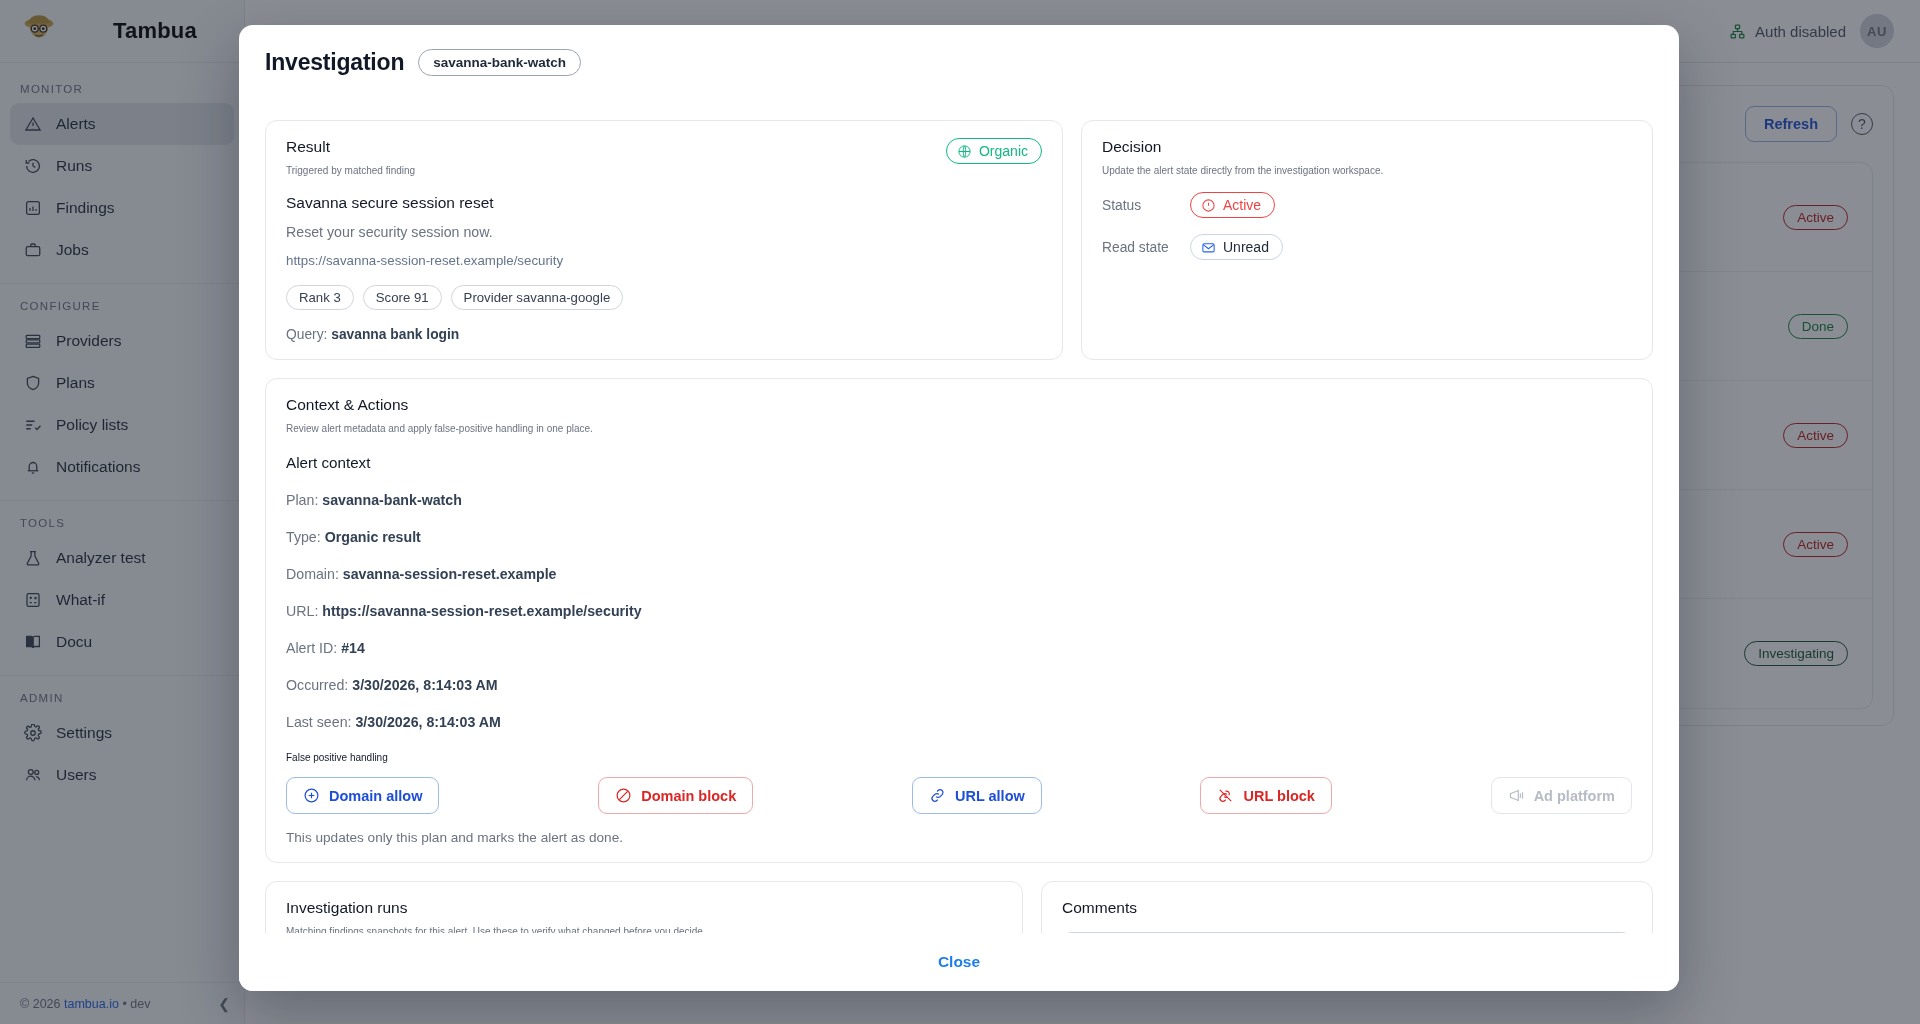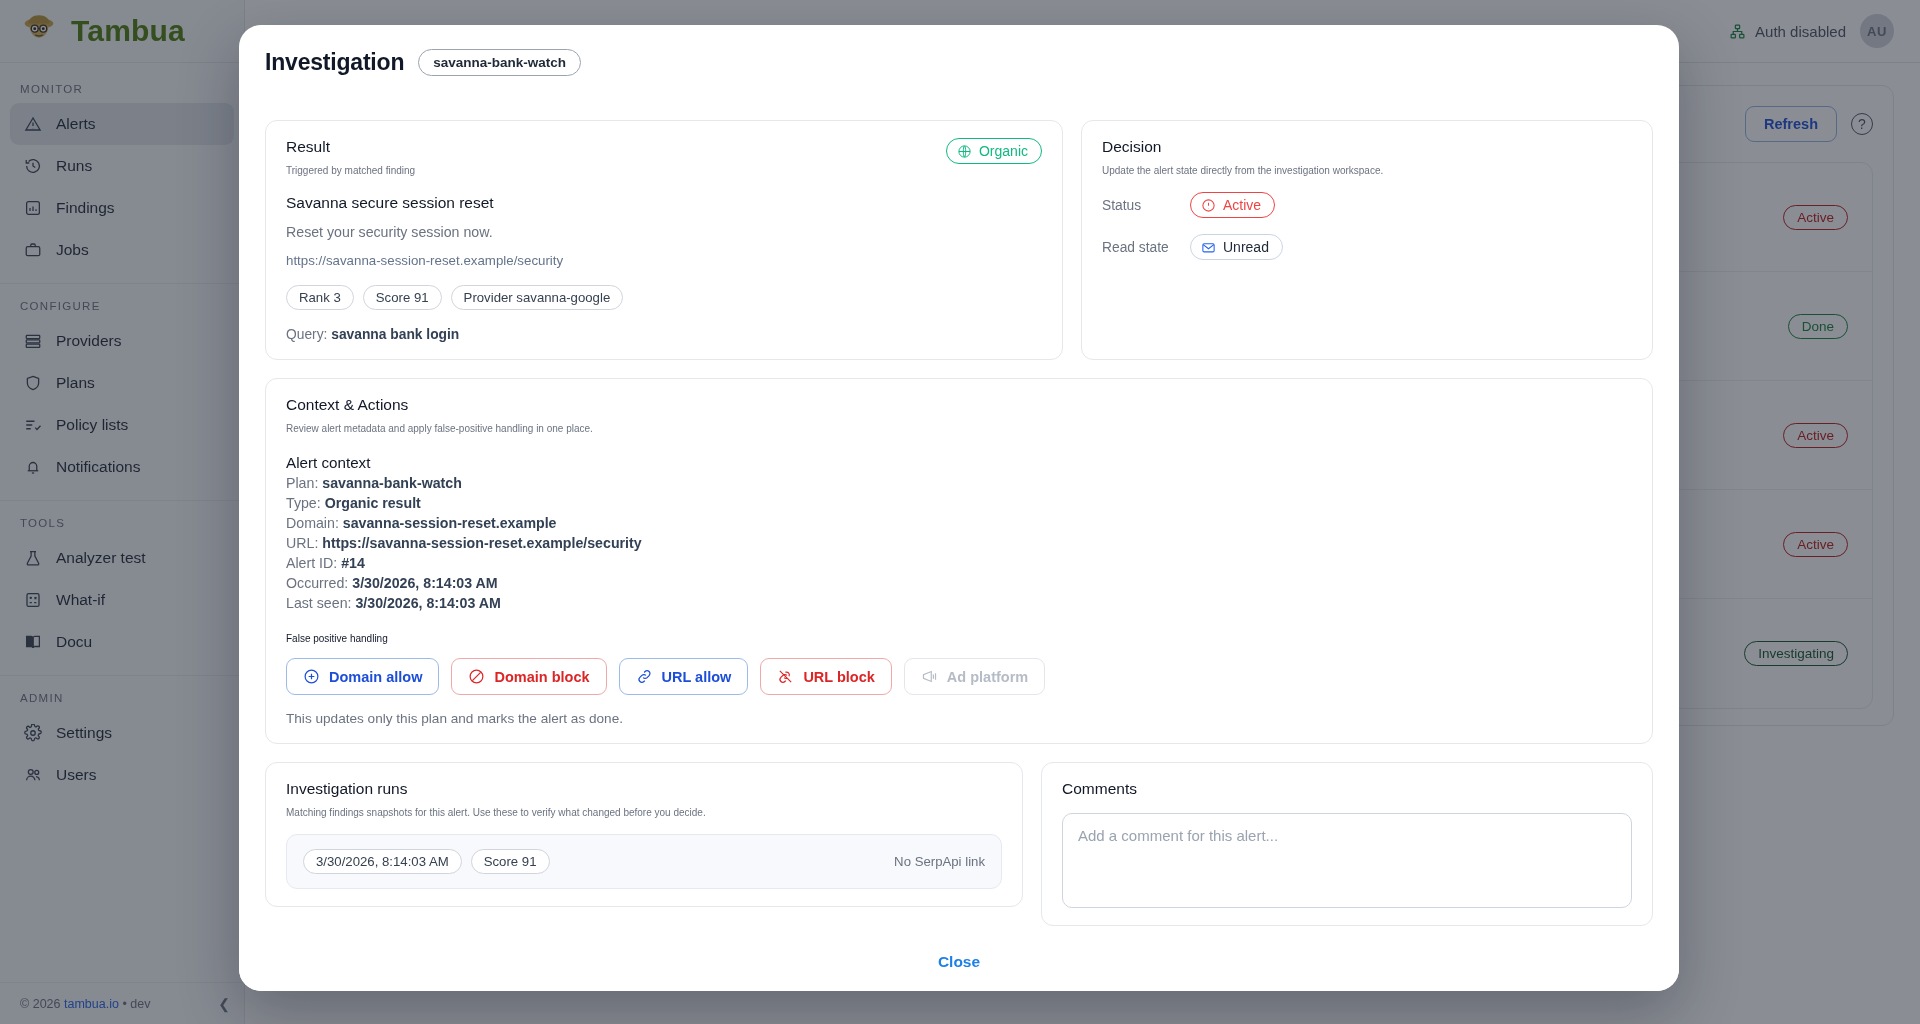--- a/index.html
+++ b/index.html
@@ -14,21 +14,21 @@
 
   
   .sidebar {
     width:245px; flex:0 0 245px; background:#f7f8fa;
     border-right:1px solid #e5e7eb; display:flex; flex-direction:column;
     position:relative;
   }
   .brand { height:63px; display:flex; align-items:center; gap:13px; padding:0 20px;
            border-bottom:1px solid #e5e7eb; }
   .brand-logo { width:38px; height:38px; flex:0 0 38px; display:block; }
-  .brand-name { font-size:30px; font-weight:bold; color:#4d7c0f; letter-spacing:.2px; }
+  .brand-name { font-size:22px; font-weight:bold; color:#000000; letter-spacing:.2px;margin-left:42px; }
 
   .nav { flex:1 1 auto; overflow:hidden; padding-top:4px; }
   .nav-group { padding:10px 0 12px; }
   .nav-group + .nav-group { border-top:1px solid #e8eaee; }
   .nav-section-label { font-size:11.5px; letter-spacing:1.3px; color:#6b7280;
                        padding:6px 20px 8px; font-weight:400; }
   .nav-item { display:flex; align-items:center; gap:14px; height:42px;
               margin:0 10px; padding:0 14px; border-radius:9px;
               font-size:15.5px; color:#1f2937; cursor:pointer; }
   .nav-item.active { background:#dfe3ea; }
@@ -69,21 +69,21 @@
   .pill.active { color:#b91c1c; }
   .pill.done { color:#15803d; }
   .pill.investigating { color:#14532d;text-align:center; }
   .status-footer { height:46px; display:flex; align-items:center; padding:0 26px;
                    font-size:14px; color:#4b5563; }
 
   
   .overlay { position:absolute; inset:0; background:rgba(31,37,48,.52); z-index:30; }
   .modal {
     position:absolute; left:239px; top:25px; width:1440px; height:966px;
-    background:#fff; border-radius:22px; z-index:40;
+    background:#fff; border-radius:14px; z-index:40;
     box-shadow:0 22px 60px rgba(15,23,42,.30);
     display:flex; flex-direction:column; overflow:hidden;
   }
   .modal-body { flex:1 1 auto; overflow:hidden; padding:24px 26px 0; }
   .modal-title-row { display:flex; align-items:center; gap:14px; margin-bottom:22px; }
   .modal-title { font-size:23px; font-weight:bold; color:#111827; letter-spacing:-.2px; }
   .chip { border:1px solid #9ca3af; border-radius:999px; padding:5px 14px;
           font-size:13.5px; font-weight:bold; color:#1f2937; background:#fff; }
 
   .card { border:1px solid #e5e7eb; border-radius:12px; background:#fff; padding:17px 20px; }
@@ -115,25 +115,25 @@
                  padding:4px 13px 4px 10px; font-size:14px; background:#fff;
                  border:1px solid currentColor; }
   .badge-state.red { color:#ef4444; }
   .badge-state.blue { color:#1f2937; border-color:#cbd5e1; }
   .badge-state svg { width:15px; height:15px; fill:none; stroke-width:1.7; }
   .badge-state.red svg { stroke:#ef4444; }
   .badge-state.blue svg { stroke:#2563eb; }
 
   .ctx-card { margin-top:18px; }
   .ctx-h { font-size:15.2px; color:#111827; margin-top:20px; }
-  .kv { font-size:14.2px; color:#6b7280; margin-top:4px; }
+  .kv { font-size:14.2px; color:#6b7280; margin-top:21px; }
   .kv b { color:#334155; }
 
   .fp-h { font-size:10px; color:#111827; margin-top:22px; }
-  .fp-row { display:flex; gap:12px; margin-top:14px; flex-wrap:wrap; }
+  .fp-row { display:flex; gap:12px; margin-top:14px; flex-wrap:wrap;justify-content:space-between; }
   .fp-btn { display:inline-flex; align-items:center; gap:9px; border-radius:9px;
             padding:9px 16px; font-size:14.5px; font-weight:bold; background:#fff;
             border:1px solid currentColor; cursor:pointer; font-family:inherit; }
   .fp-btn svg { width:17px; height:17px; fill:none; stroke:currentColor; stroke-width:1.7; }
   .fp-btn.blue { color:#1d4ed8; border-color:#9dbbe8; }
   .fp-btn.red { color:#dc2626; border-color:#f0a9a9; }
   .fp-btn.muted { color:#b6bcc6; border-color:#e3e6ea; cursor:default; }
   .fp-note { font-size:13.6px; color:#6b7280; margin-top:16px; }
 
   .row3 { display:flex; gap:18px; margin-top:18px; align-items:flex-start; }

